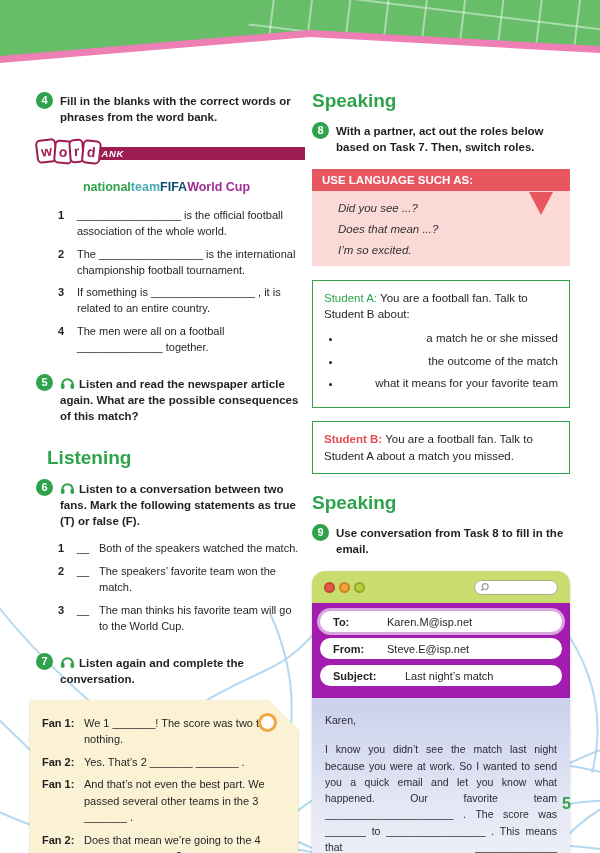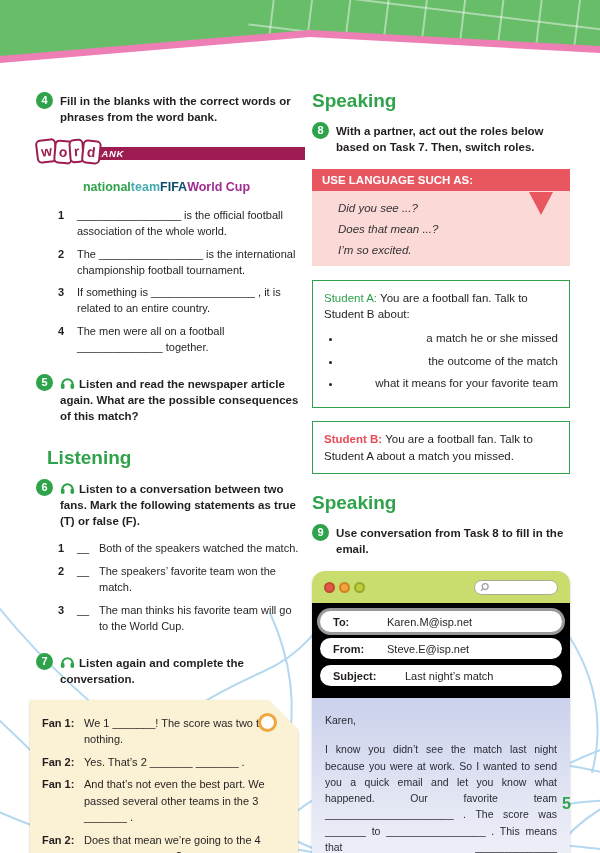--- a/index.html
+++ b/index.html
@@ -70,21 +70,21 @@
   
   .email{margin-top:13px;box-shadow:0 1px 3px rgba(0,0,0,.18);border-radius:13px;}
   .em-titlebar{height:32px;background:#C9DC6E;border-radius:13px 13px 0 0;
                display:flex;align-items:center;padding:0 12px;}
   .dot{width:7px;height:7px;border-radius:50%;margin-right:4px;}
   .dot.r{background:#E4574A;border:2px solid #C04B31;}
   .dot.o{background:#F2A33C;border:2px solid #CE831F;}
   .dot.g{background:#BCCF3A;border:2px solid #97A82B;}
   .em-search{margin-left:auto;width:84px;height:15px;background:#fff;border:1px solid #ABA98E;
              border-radius:9px;display:flex;align-items:center;padding:0 5px;box-sizing:border-box;}
-  .em-fields{background:#000000;padding:8px 8px;}
+  .em-fields{background:#a21caf;padding:8px 8px;}
   .pill{background:#fff;border-radius:11px;height:21px;display:flex;align-items:center;
         font-size:11px;margin-bottom:6px;}
   .pill:last-child{margin-bottom:4px;gap:18px;}
   .pill.active{box-shadow:0 0 0 3px rgba(255,255,255,.6);}
   .pill-label{font-weight:700;width:54px;padding-left:13px;flex:0 0 auto;}
   .em-body{background:linear-gradient(180deg,#CBD1EC 0%,#E6E9F5 55%,#F7F8FC 100%);
            padding:14px 13px 12px;font-size:10.5px;line-height:1.55;color:#2A2A33;}
   .em-body p{margin:0 0 13px;}
   .em-para{text-align:justify;}
 

